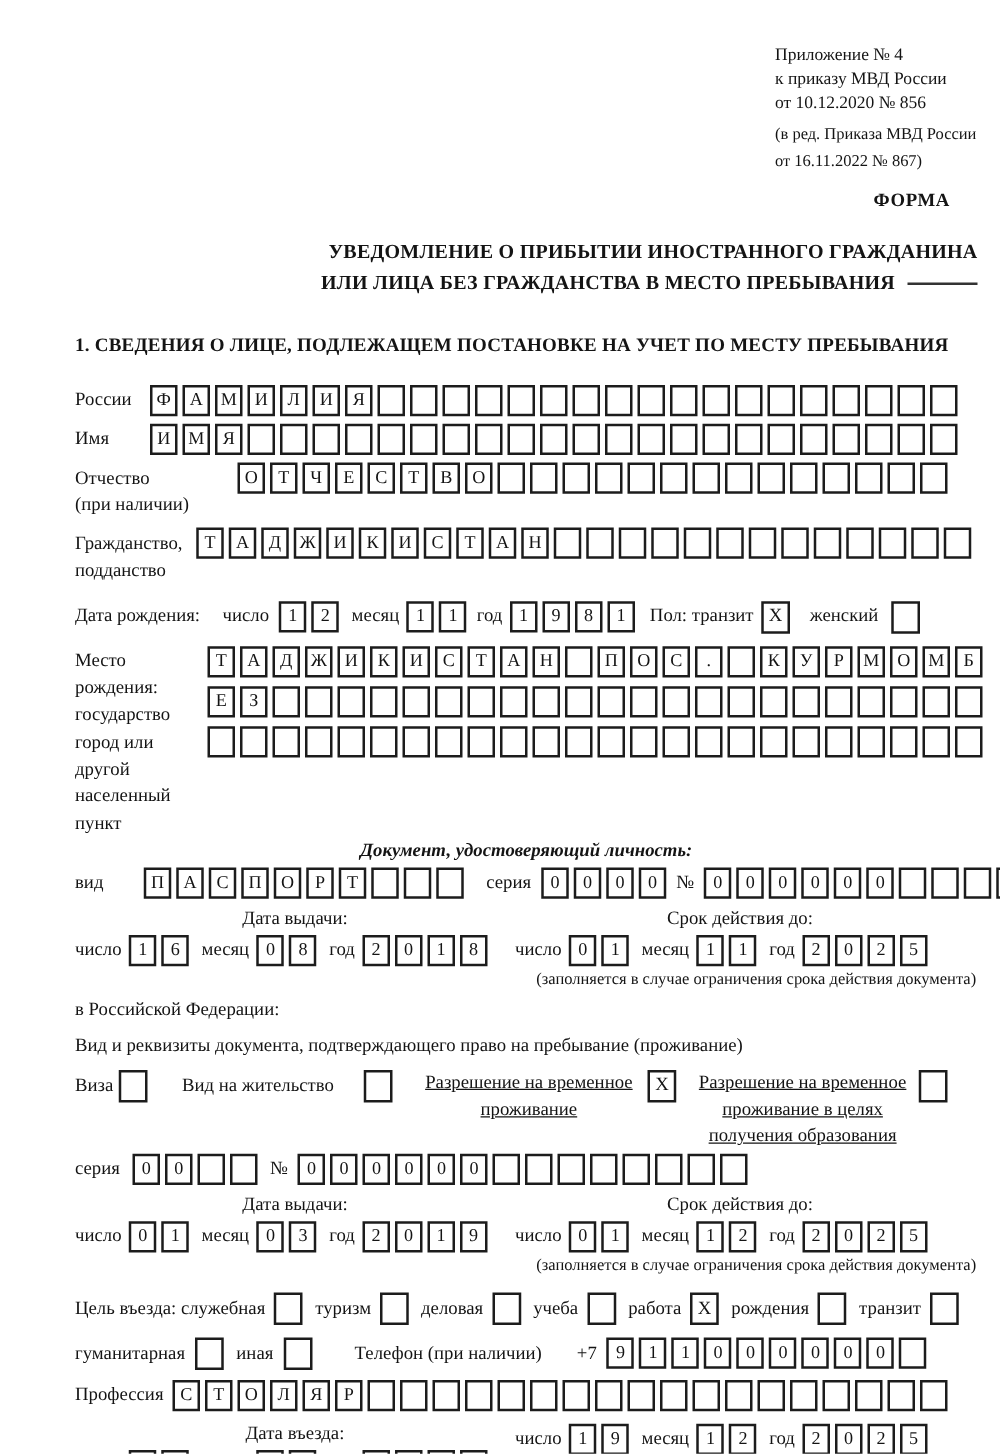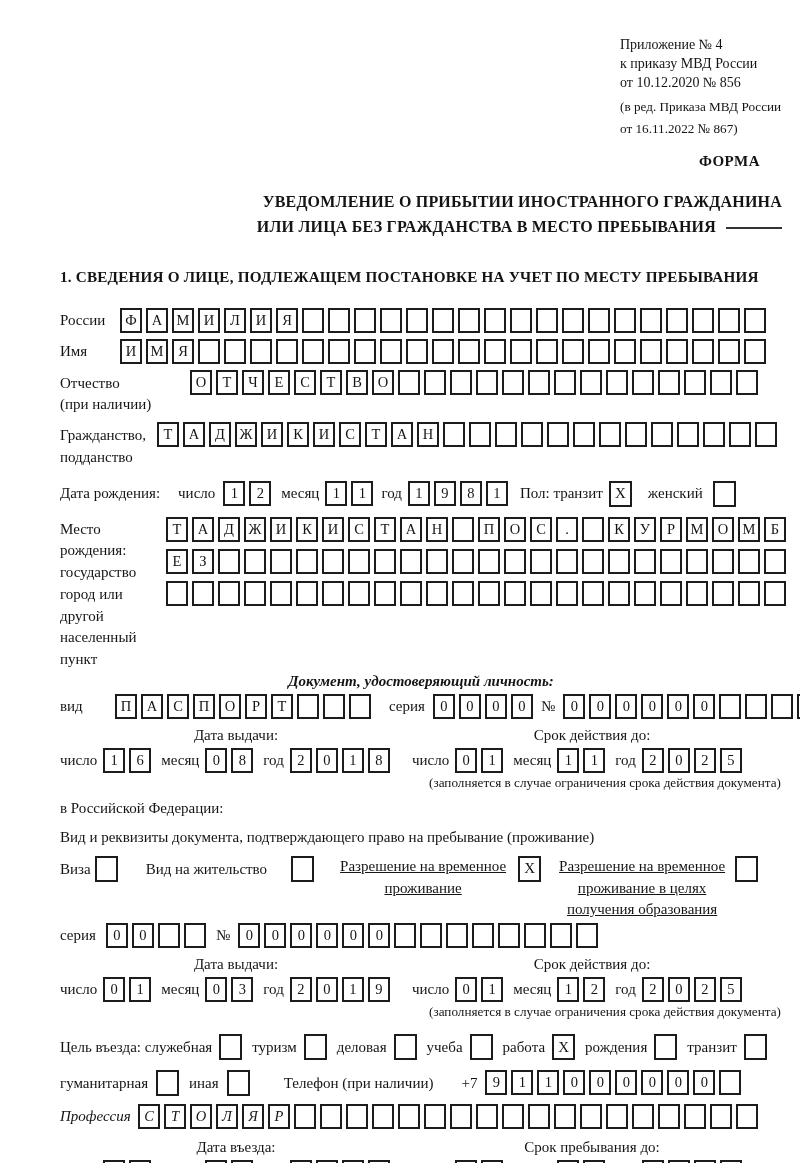--- a/index.html
+++ b/index.html
@@ -540,21 +540,21 @@
         <span class="cell">0</span>
         <span class="cell">0</span>
         <span class="cell">0</span>
         <span class="cell">0</span>
         <span class="cell">0</span>
         <span class="cell">0</span>
         <span class="cell"></span>
       </span>
   </div>
 
-  <div class="frow" style="margin-top:8px;font-style:italic;">
+  <div class="frow" style="margin-top:8px;">
     <span class="lbl" style="width:78px;padding-top:3px;">Профессия</span>
     <span class="cells">
         <span class="cell">С</span>
         <span class="cell">Т</span>
         <span class="cell">О</span>
         <span class="cell">Л</span>
         <span class="cell">Я</span>
         <span class="cell">Р</span>
         <span class="cell"></span>
         <span class="cell"></span>
@@ -594,21 +594,20 @@
         <span class="lbl">год</span>
         <span class="cells" style="margin-left:6px;">
             <span class="cell">2</span>
             <span class="cell">0</span>
             <span class="cell">1</span>
             <span class="cell">9</span>
           </span>
       </div>
     </div>
     <div class="d-right">
-      <div class="d-title">Срок пребывания до:</div>
       <div class="d-line">
         <span class="lbl">число</span>
         <span class="cells" style="margin:0 6px;">
             <span class="cell">1</span>
             <span class="cell">9</span>
           </span>
         <span class="lbl">месяц</span>
         <span class="cells" style="margin:0 6px;">
             <span class="cell">1</span>
             <span class="cell">2</span>

